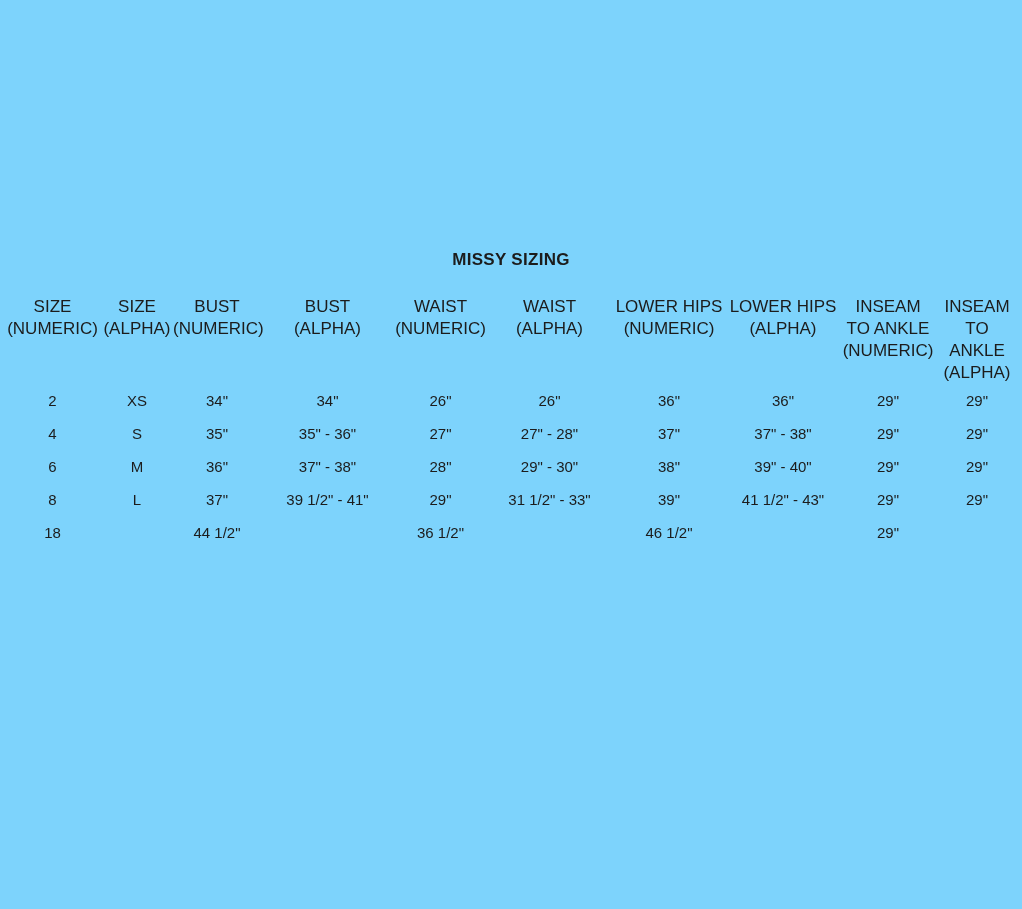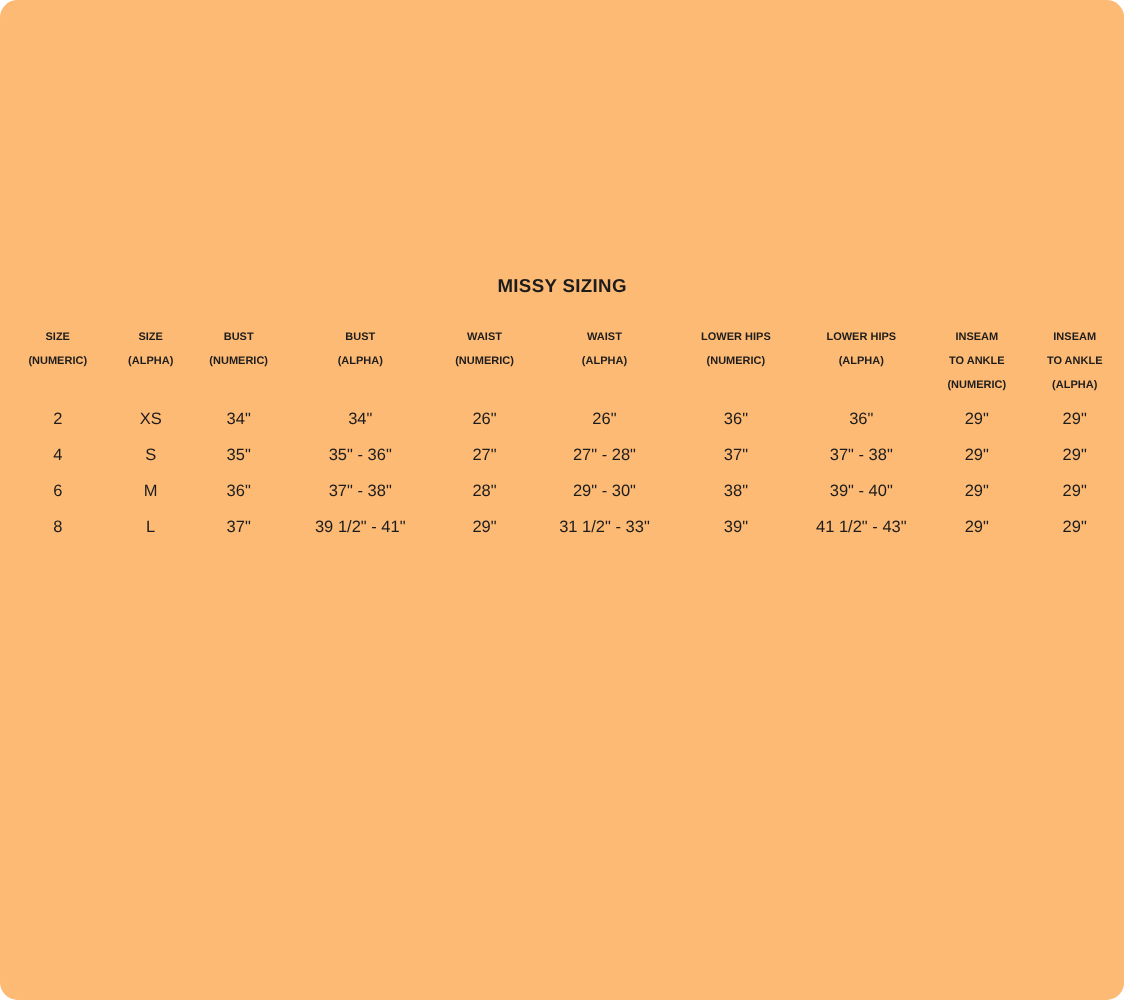--- a/index.html
+++ b/index.html
@@ -4,46 +4,45 @@
 <style>
   html, body {
     margin: 0;
     padding: 0;
     background: #ffffff;
   }
   .page {
     position: relative;
     width: 1022px;
     height: 909px;
-    background: #fdba74;
+    background: #7dd3fc;
     font-family: "Liberation Sans", sans-serif;
     color: #1c1c1c;
     overflow: hidden;
-    border-radius: 16px;
   }
   .title {
     margin: 0;
     padding-top: 250px;
     text-align: center;
     font-size: 17px;
     font-weight: bold;
     letter-spacing: 0.3px;
     color: #1c1c1c;
   }
   table.sizing-table {
     margin: 26px auto 0 auto;
     width: 1014px;
     border-collapse: collapse;
     table-layout: fixed;
   }
   table.sizing-table th {
     vertical-align: top;
     text-align: center;
-    font-size: 10px;
-    font-weight: bold;
+    font-size: 17px;
+    font-weight: normal;
     line-height: 22px;
     white-space: pre-line;
     height: 68px;
     padding: 0;
     color: #1c1c1c;
   }
   table.sizing-table td {
     text-align: center;
     vertical-align: middle;
     font-size: 15px;
@@ -152,15 +151,27 @@
           <td>L</td>
           <td>37"</td>
           <td>39 1/2" - 41"</td>
           <td>29"</td>
           <td>31 1/2" - 33"</td>
           <td>39"</td>
           <td>41 1/2" - 43"</td>
           <td>29"</td>
           <td>29"</td>
         </tr>
+        <tr>
+          <td>18</td>
+          <td></td>
+          <td>44 1/2"</td>
+          <td></td>
+          <td>36 1/2"</td>
+          <td></td>
+          <td>46 1/2"</td>
+          <td></td>
+          <td>29"</td>
+          <td></td>
+        </tr>
       </tbody>
   </table>
 </div>
 
 </body></html>

